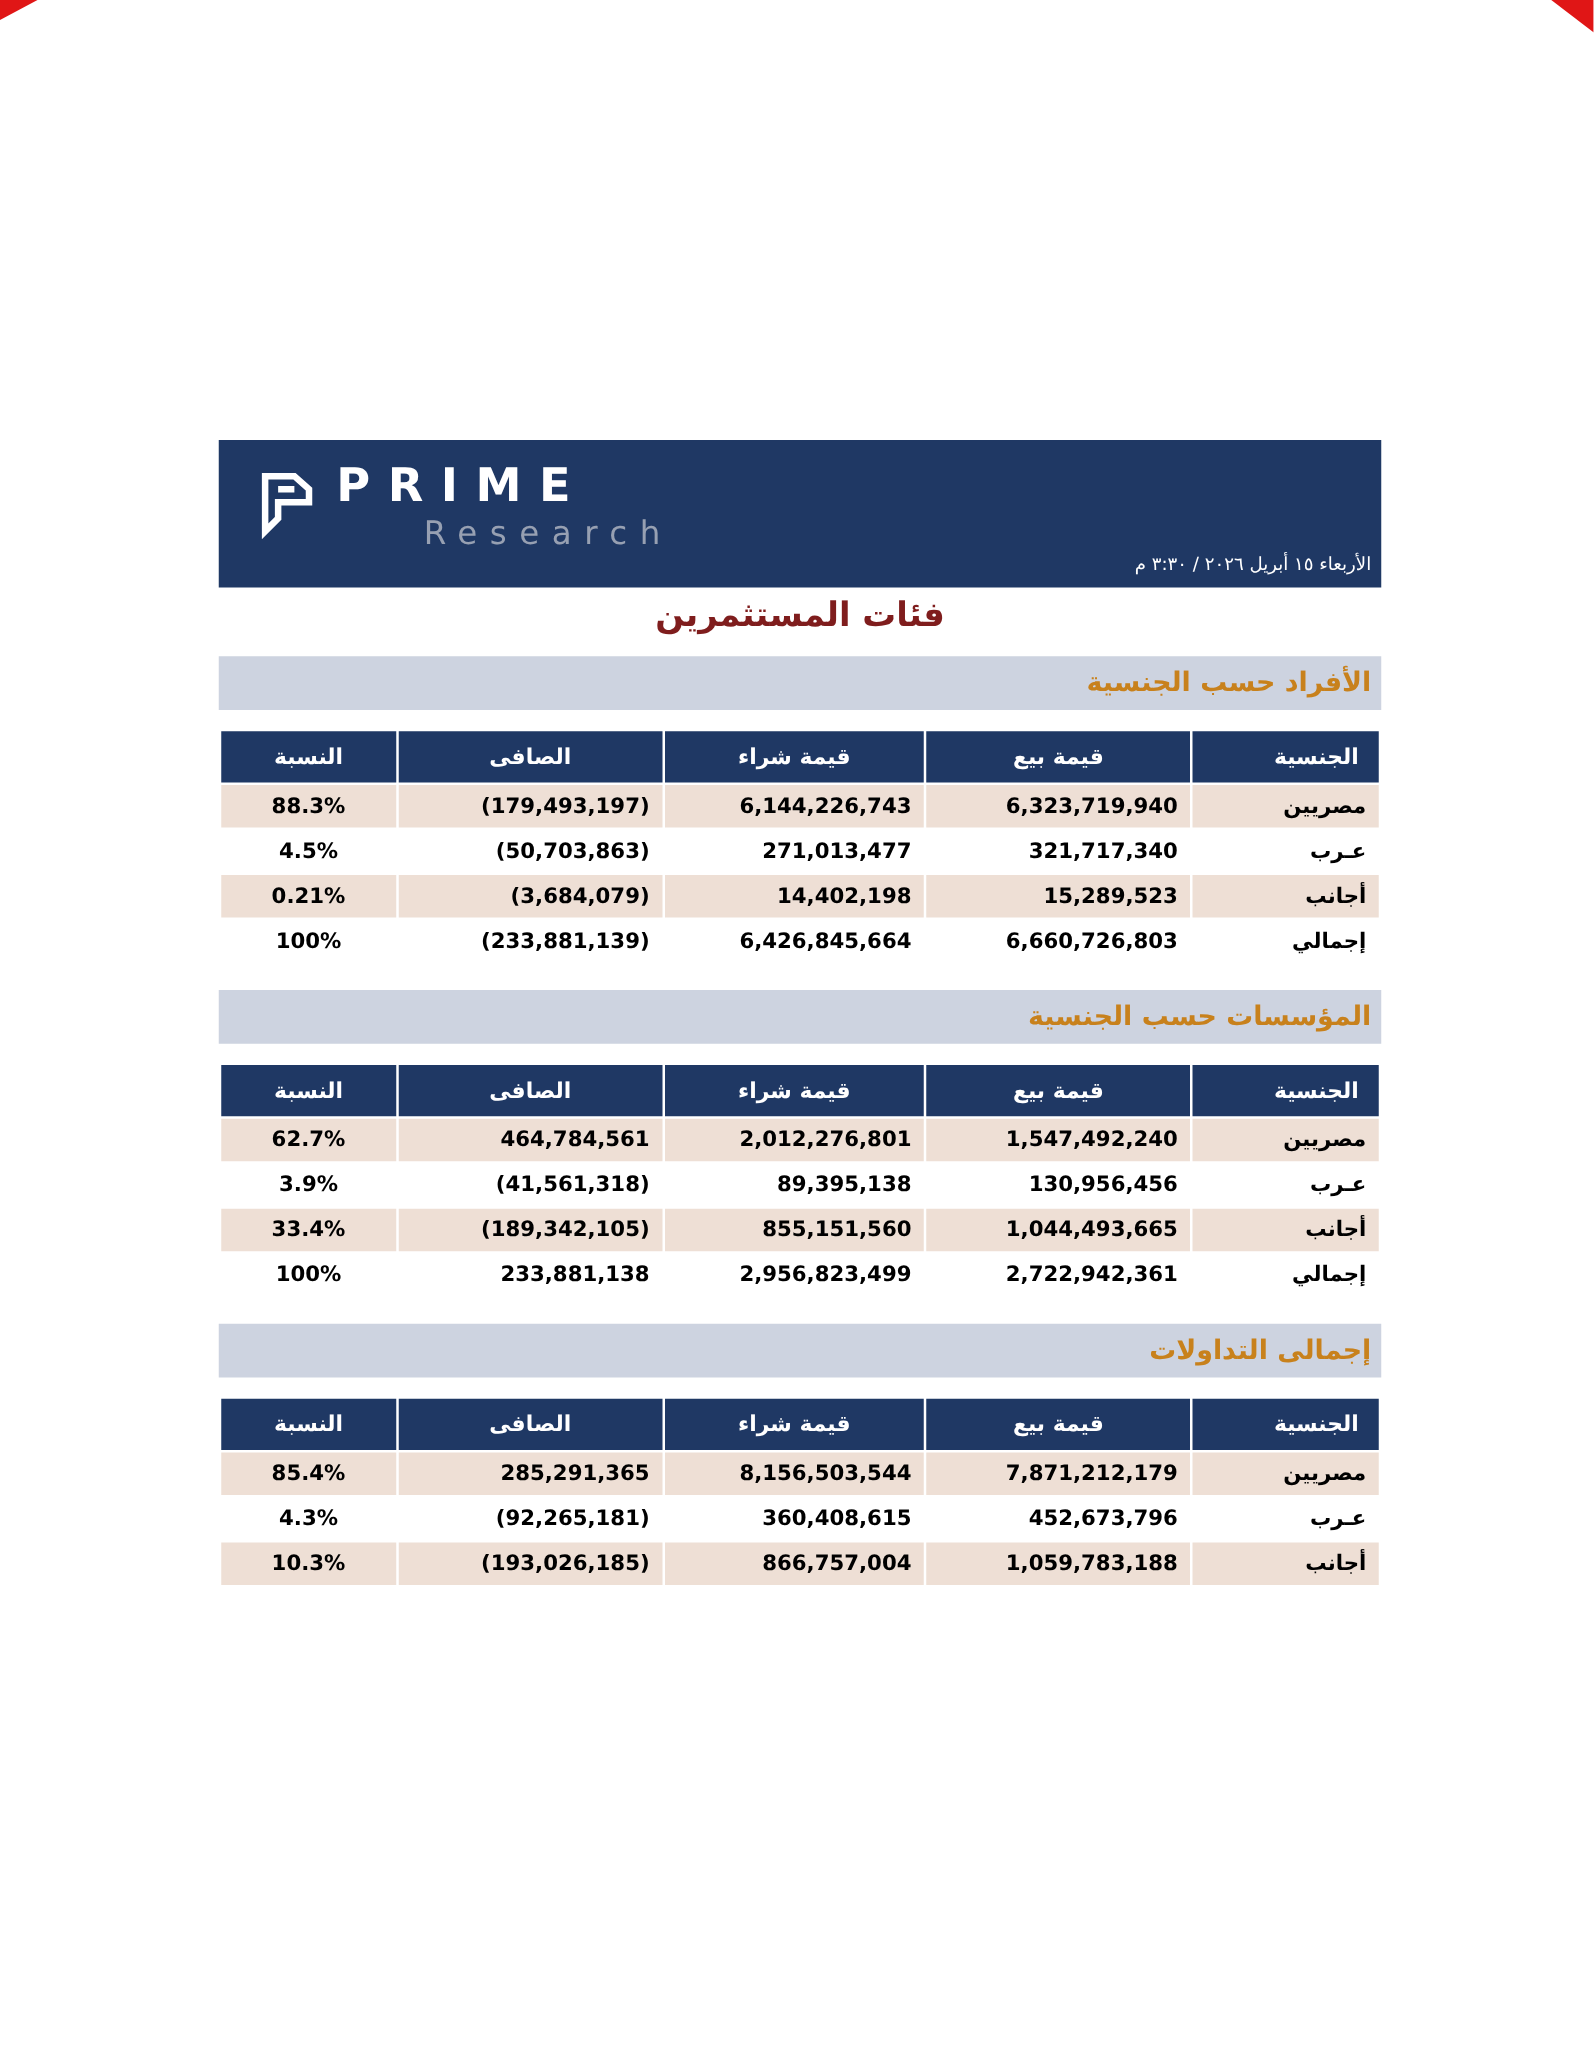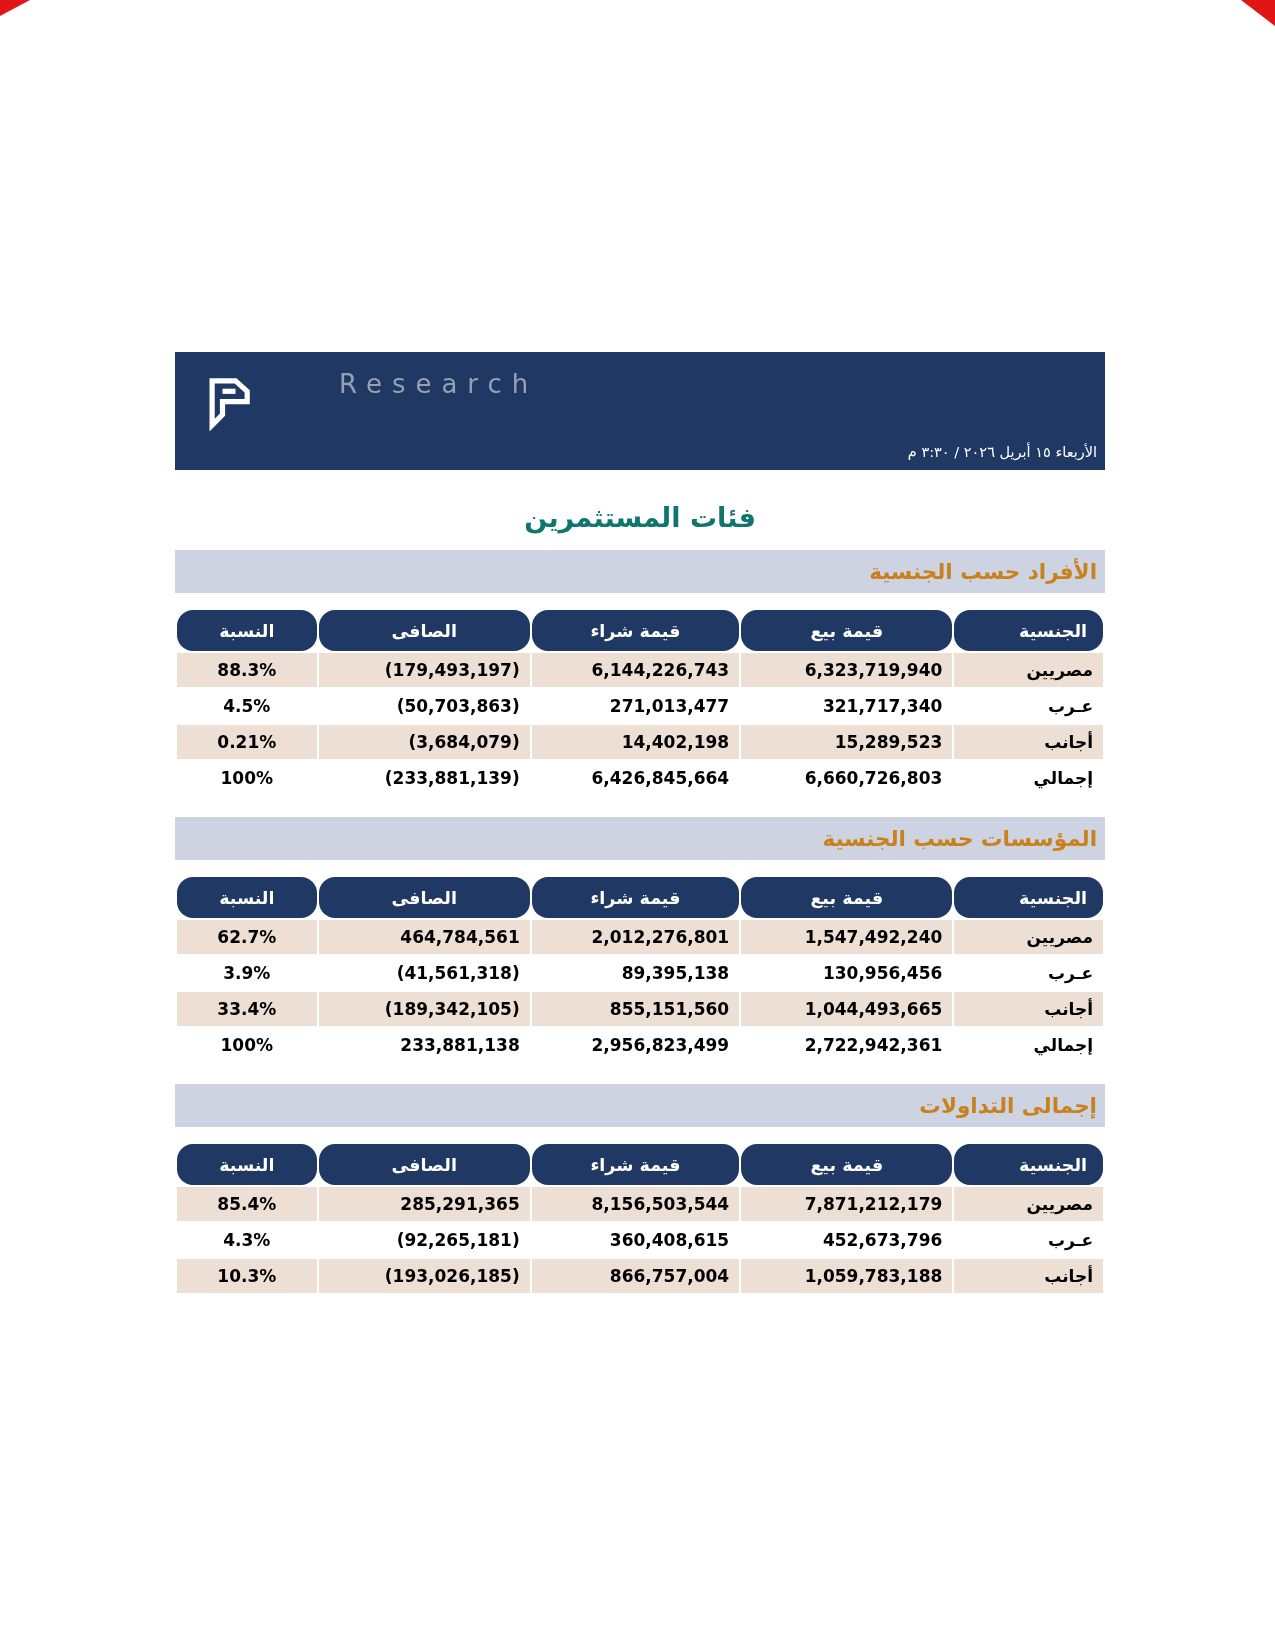--- a/index.html
+++ b/index.html
@@ -33,41 +33,41 @@
     font-size:26px;font-weight:400;letter-spacing:10px;color:#97a0b2;
     margin-left:70px;margin-top:1px;white-space:nowrap;
   }
   .banner-date{
     position:absolute;right:8px;bottom:10px;
     font-size:14.5px;color:#ffffff;direction:rtl;font-weight:500;
   }
 
   
   .page-title{
-    direction:rtl;text-align:center;color:#0f766e;
-    font-size:27px;font-weight:bold;margin-top:25px;height:46px;line-height:46px;
+    direction:rtl;text-align:center;color:#7f1d1d;
+    font-size:27px;font-weight:bold;margin-top:0;height:46px;line-height:46px;
   }
 
   
   .section-bar{
     direction:rtl;background:#cdd3e0;height:43px;line-height:43px;
     color:#c8811c;font-size:21.5px;font-weight:bold;
     padding:0 8px 0 4px;box-sizing:border-box;margin-top:20px;
   }
   .section-bar.first{margin-top:9px;}
 
   
   table.data{
     direction:rtl;width:100%;margin-top:15px;
     border-collapse:separate;border-spacing:2px;
     table-layout:fixed;
   }
   table.data th{
     background:#1f3864;color:#ffffff;font-size:17.5px;font-weight:bold;
-    height:41px;padding:0 10px;text-align:center;box-sizing:border-box;border-radius:16px;
+    height:41px;padding:0 10px;text-align:center;box-sizing:border-box;
   }
   table.data th.nat{text-align:right;padding-right:16px;margin-left:13px;}
   table.data td{
     height:34px;padding:0 10px;font-size:17px;font-weight:bold;color:#000;
     box-sizing:border-box;background:#ffffff;
   }
   table.data tbody tr:nth-child(odd) td{background:#eedfd5;}
   td.nat{text-align:right;padding-right:16px;font-size:18.5px;}
   td.num{direction:ltr;text-align:right;padding-right:14px;}
   td.pct{direction:ltr;text-align:center;}
@@ -88,20 +88,21 @@
 
   <div class="content">
 
     <div class="banner">
       <div class="logo-wrap">
         <svg class="logo-icon" viewBox="0 0 40 46">
           <path d="M7 6 H25 L34 14 V22 H15 V32 L7 40 Z" fill="none" stroke="#ffffff" stroke-width="4" stroke-linejoin="miter"></path>
           <path d="M15 14 H25" fill="none" stroke="#ffffff" stroke-width="4"></path>
         </svg>
         <div class="logo-text">
+          <div class="logo-title">PRIME</div>
           <div class="logo-subtitle">Research</div>
         </div>
       </div>
       <div class="banner-date">الأربعاء ١٥ أبريل ٢٠٢٦ / ٣:٣٠ م</div>
     </div>
 
     <div class="page-title">فئات المستثمرين</div>
 
     <div class="section-bar first">الأفراد حسب الجنسية</div>
     <table class="data">

